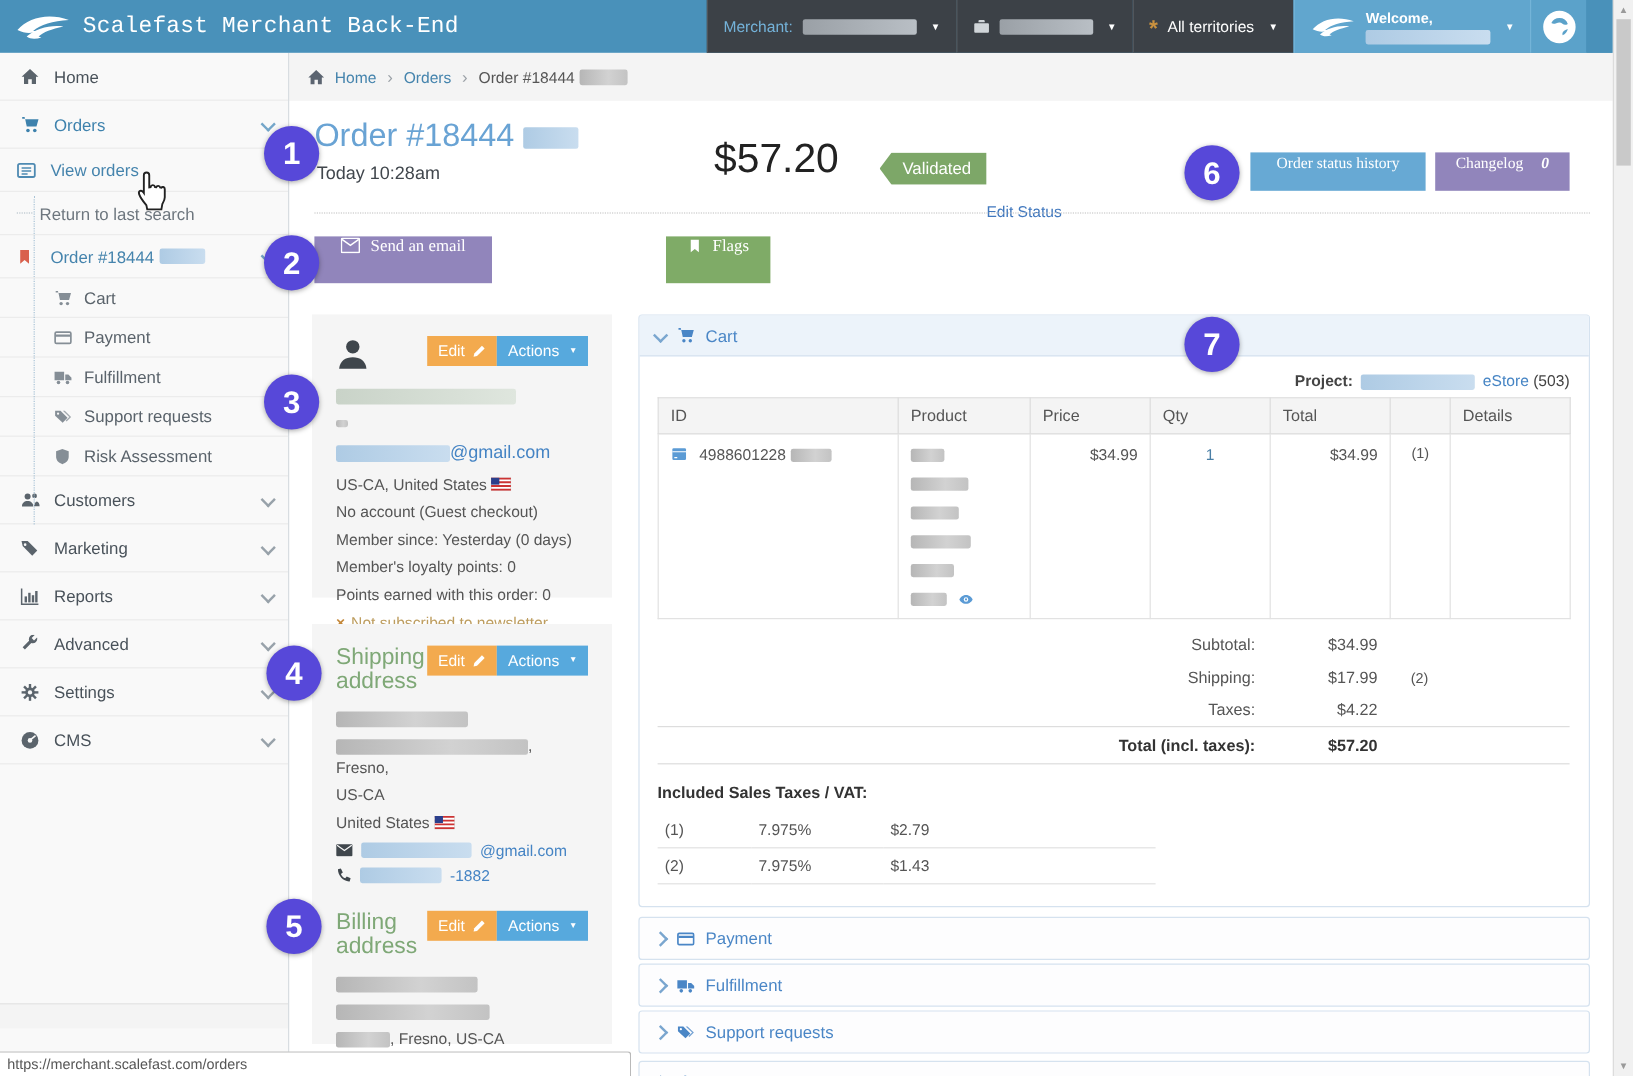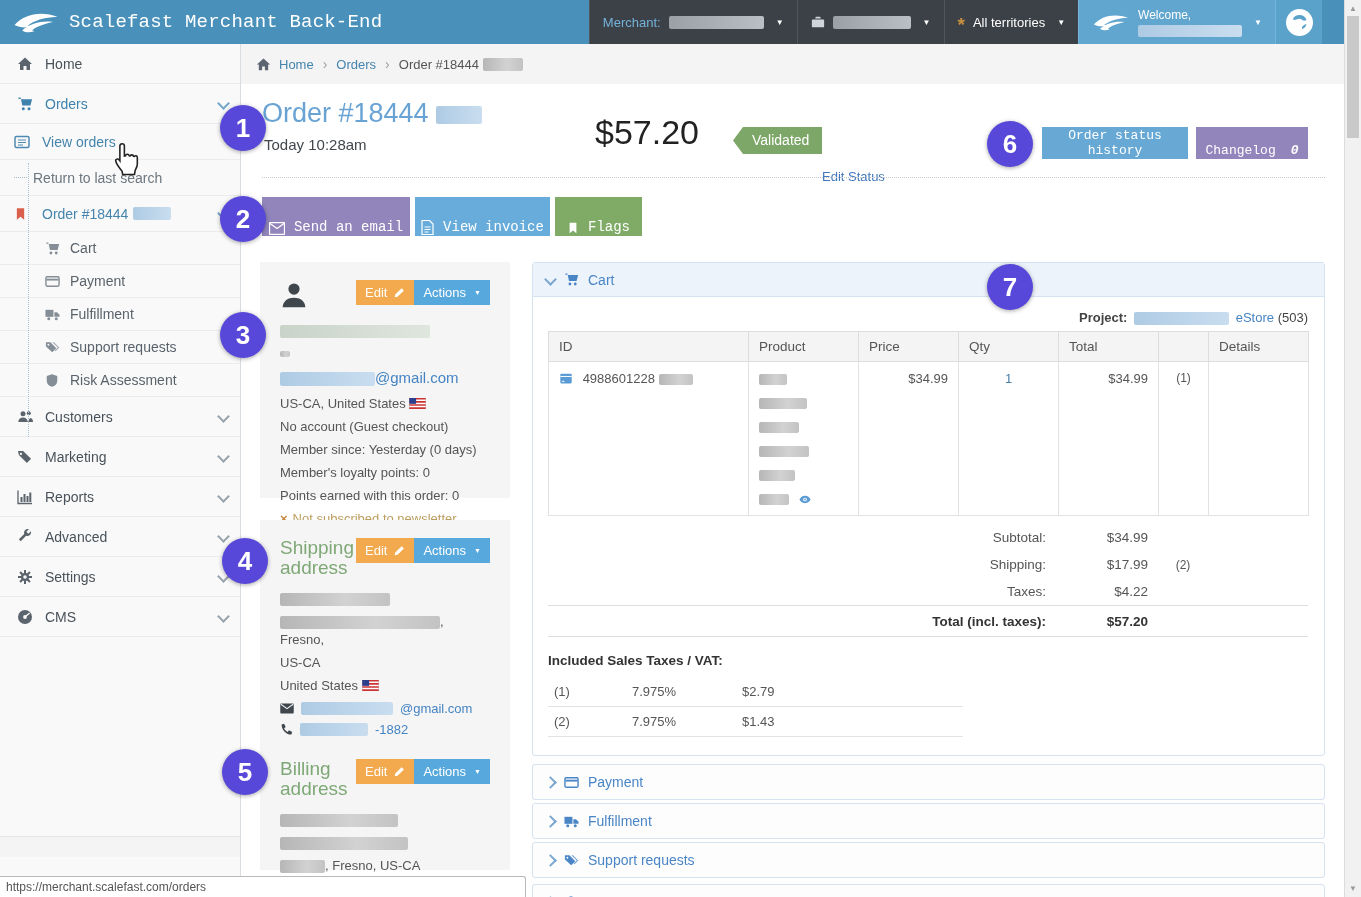--- a/index.html
+++ b/index.html
@@ -10,21 +10,21 @@
   
   .hdr{position:absolute;left:0;top:0;width:1344px;height:44px;background:#4991ba;display:flex;align-items:center;z-index:10;}
   .brand{display:flex;align-items:center;gap:10px;padding-left:13px;}
   .brand-title{color:#fff;font-size:19px;letter-spacing:.2px;font-family:Liberation Mono, monospace;}
   .hdr-right{margin-left:auto;display:flex;height:44px;align-items:stretch;}
   .hseg{display:flex;align-items:center;gap:8px;padding:0 13px;background:#3c4147;border-left:1px solid #51565c;}
   .hseg .lbl{color:#fff;font-size:13px;}
   .hseg .lbl-accent{color:#74b2d9;font-size:13px;}
   .hseg.light{background:#61a6ce;border-left:1px solid #74b4d8;}
   .caret{color:#fff;font-size:8px;margin-left:4px;}
-  .welcome-txt{display:flex;flex-direction:column;gap:3px;}
+  .welcome-txt{display:flex;flex-direction:column;gap:3px;font-weight:bold;}
   .welcome-txt .w1{color:#fff;font-size:12px;}
   .globe-seg{display:flex;align-items:center;justify-content:center;width:46px;background:#5ba2ca;border-left:1px solid #74b4d8;cursor:pointer;}
   .globe-circle{width:27px;height:27px;border-radius:50%;background:#fff;display:flex;align-items:center;justify-content:center;}
   .hdr-tail{width:22px;background:#4991ba;}
   .star{color:#c9913f;font-size:19px;font-weight:bold;line-height:10px;margin-top:6px;}
 
   
   .rd{display:inline-block;height:13px;border-radius:2px;background:linear-gradient(90deg,#b6b6b6,#d2d2d2 60%,#c3c3c3);vertical-align:middle;}
   .rd.blue{background:linear-gradient(90deg,#aecbe4,#c9ddef);}
   .rd.green{background:linear-gradient(90deg,#c9d3c8,#dfe6de);}
@@ -54,21 +54,21 @@
   .crumb-link{color:#4584ad;font-size:13px;cursor:pointer;}
   .crumb-sep{color:#9aa0a6;font-size:14px;margin:0 9px;}
   .crumb-cur{color:#555;font-size:13px;}
 
   
   .order-title{position:absolute;left:262px;top:98px;font-size:27px;color:#69a3d4;z-index:2;}
   .order-date{position:absolute;left:264px;top:136px;font-size:15px;color:#41474d;}
   .order-amount{position:absolute;left:595px;top:113px;font-size:34px;color:#222;}
   .badge-validated{position:absolute;left:733px;top:127px;height:27px;line-height:27px;background:#7da768;color:#fff;font-size:14px;padding:0 13px 0 19px;clip-path:polygon(10px 0,100% 0,100% 100%,10px 100%,0 50%);}
   .edit-status{position:absolute;left:822px;top:133px;font-size:13px;color:#4178be;cursor:pointer;margin-top:36px;}
-  .btn{display:inline-flex;align-items:flex-end;justify-content:center;gap:9px;color:#fff;border:none;cursor:pointer;font-family:Liberation Mono, monospace;}
+  .btn{display:inline-flex;align-items:flex-start;justify-content:center;gap:9px;color:#fff;border:none;cursor:pointer;font-family:Liberation Serif, serif;}
   .btn-osh{position:absolute;left:1042px;top:127px;width:146px;height:32px;background:#67a9d4;font-size:13px;}
   .btn-chg{position:absolute;left:1196px;top:127px;width:112px;height:32px;background:#9185bb;font-size:13px;}
   .chg-count{font-style:italic;font-weight:bold;margin-left:6px;}
   .dotted-sep{position:absolute;left:262px;top:177px;width:1063px;border-top:1px dotted #c9c9c9;}
   .btn-email{position:absolute;left:262px;top:197px;width:148px;height:39px;background:#9185bb;font-size:14px;}
   .btn-invoice{position:absolute;left:415px;top:197px;width:135px;height:39px;background:#68acdb;font-size:14px;}
   .btn-flags{position:absolute;left:555px;top:197px;width:87px;height:39px;background:#7fab67;font-size:14px;}
 
   
   .card{position:absolute;left:260px;width:250px;background:#f5f5f5;box-sizing:border-box;padding:18px 20px;z-index:1;}
@@ -389,29 +389,20 @@
   <div class="dotted-sep"></div>
 
   <button class="btn btn-email">
     <span>
       <svg width="16" height="13" viewBox="0 0 16 13">
           <rect x=".5" y=".5" width="15" height="12" rx="1" fill="none" stroke="#fff" stroke-width="1.3"></rect>
           <path d="M1 1.5l7 5 7-5" fill="none" stroke="#fff" stroke-width="1.3"></path>
         </svg>
     </span>
     <span>Send an email</span>
-  </button>
-  <button class="btn btn-invoice">
-    <span>
-      <svg width="13" height="15" viewBox="0 0 13 15">
-          <path d="M1 .5h7.5L12 4v10.5H1z" fill="none" stroke="#fff" stroke-width="1.2"></path>
-          <path d="M3.5 7h6M3.5 9.5h6M3.5 12h4" stroke="#fff" stroke-width="1.1"></path>
-        </svg>
-    </span>
-    <span>View invoice</span>
   </button>
   <button class="btn btn-flags">
     <span>
       <svg width="12" height="14" viewBox="0 0 16 16" fill="#fff">
           <path d="M3.5 1h9v14l-4.5-3.6L3.5 15z"></path>
         </svg>
     </span>
     <span>Flags</span>
   </button>
 

